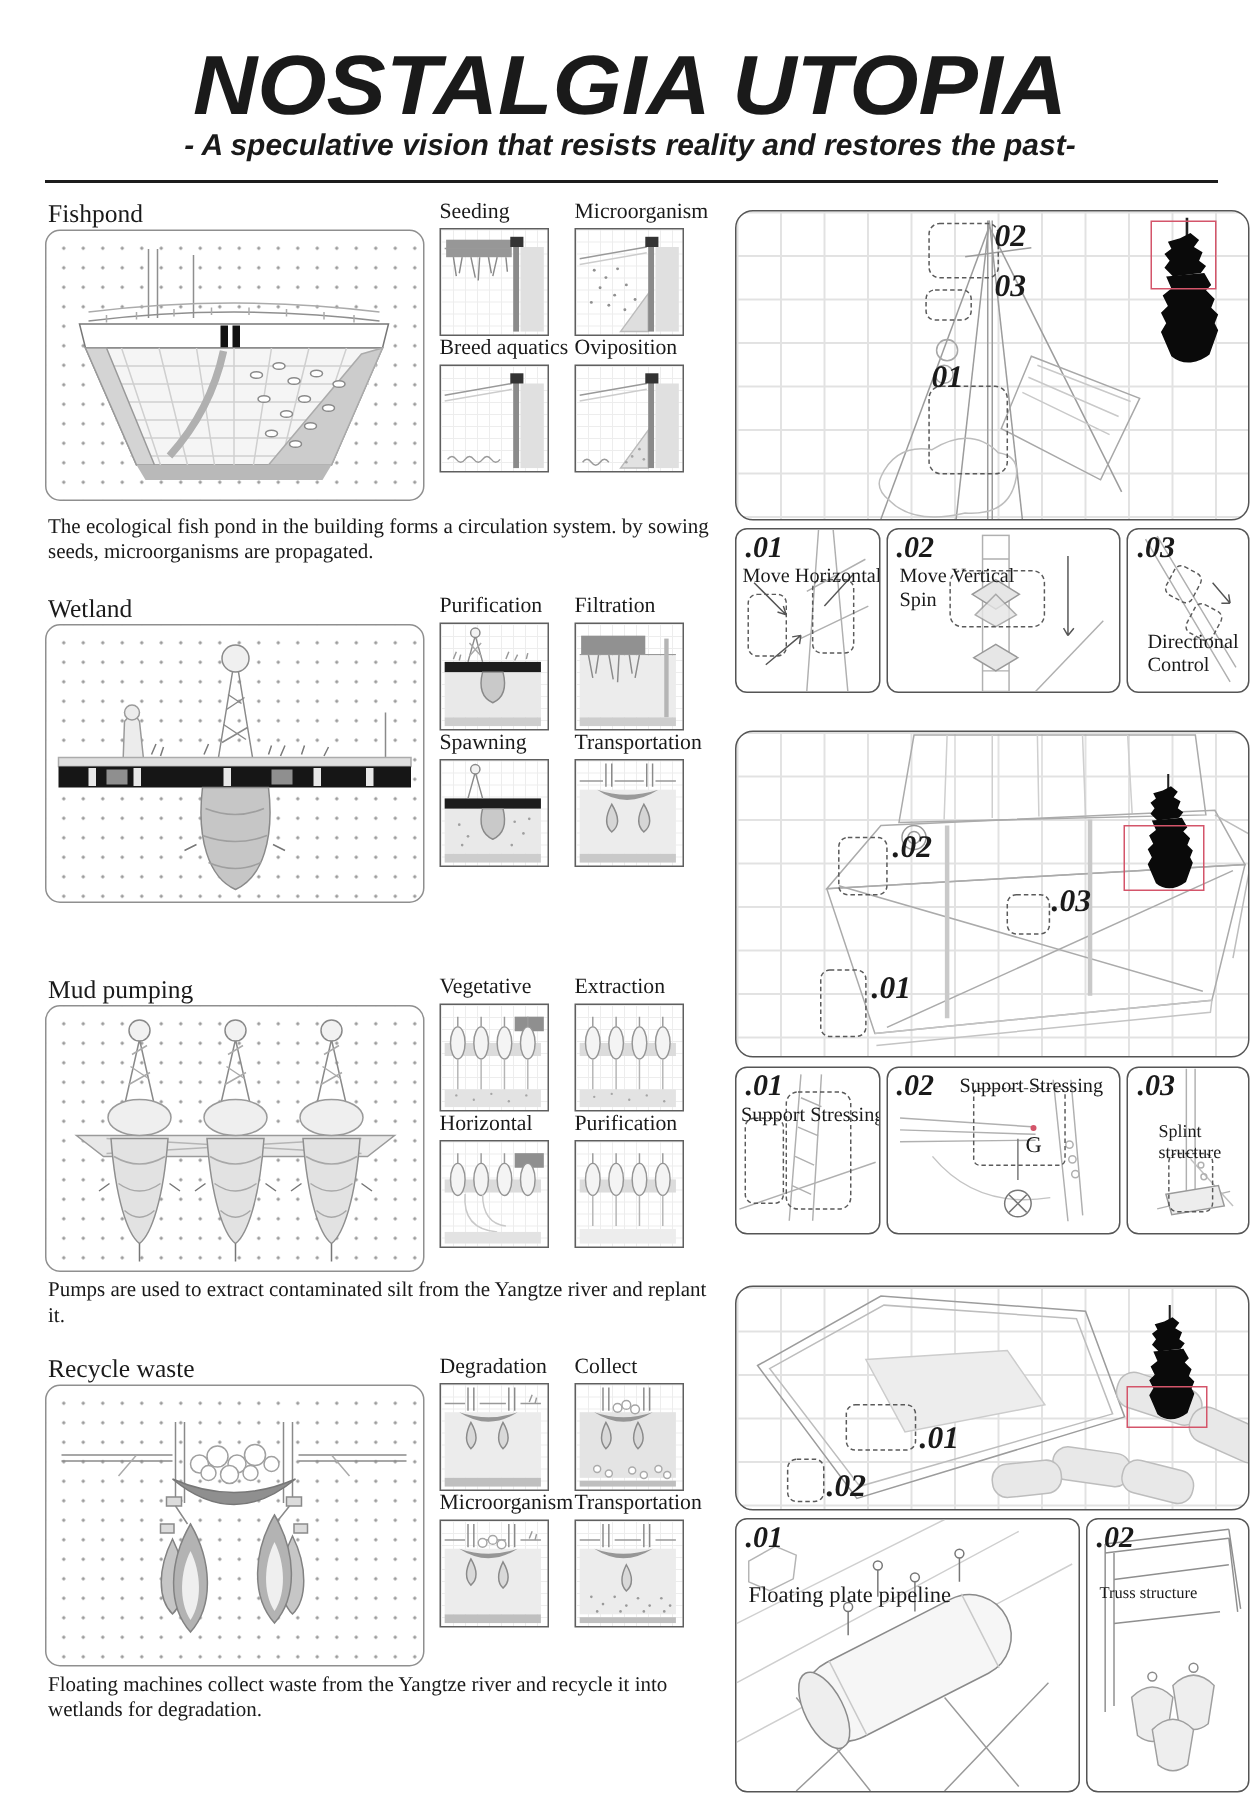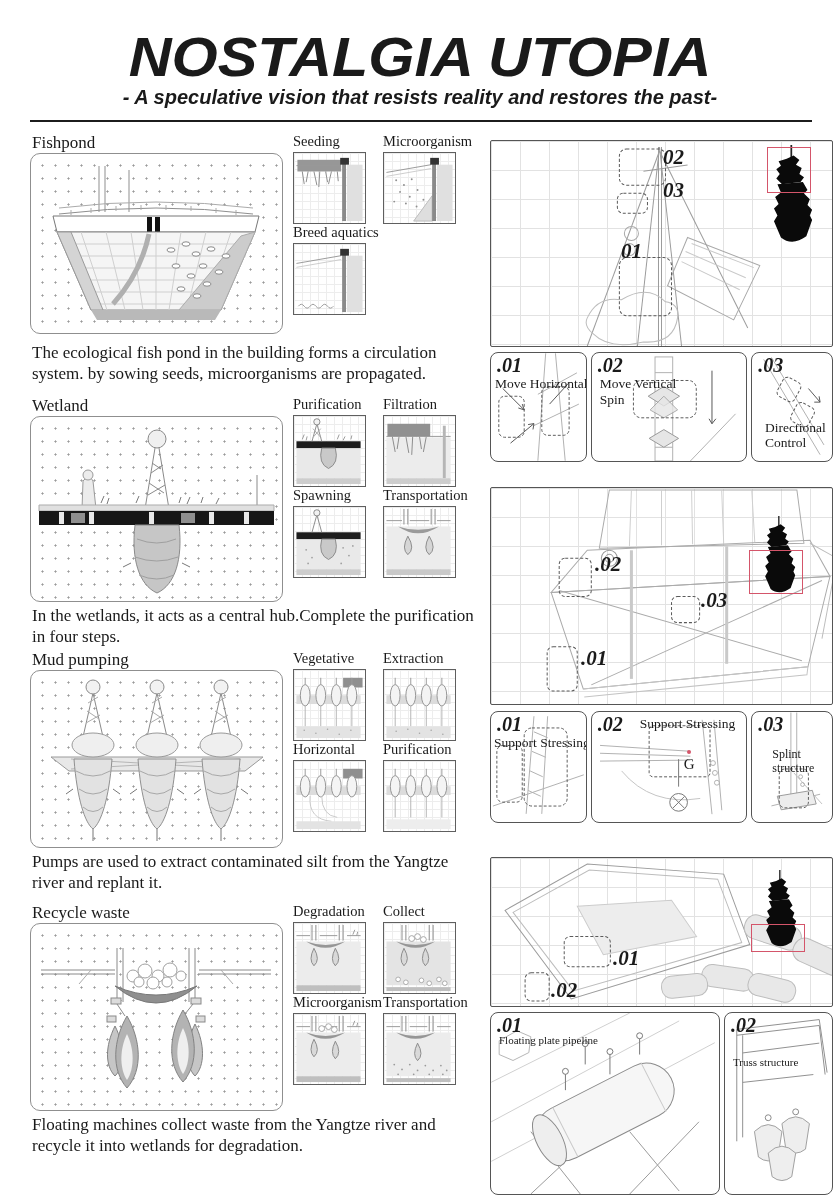--- a/index.html
+++ b/index.html
@@ -23,25 +23,25 @@
               border-radius:10px; overflow:hidden; background:#fff;
               background-image:radial-gradient(circle, #9a9a9a 0.9px, transparent 1.2px);
               background-size:13px 13px; background-position:5px 5px; }
   .minis { position:absolute; top:0; left:263px; width:192px;
            display:grid; grid-template-columns:90px 100px; }
   .mini-label { font-size:14.5px; height:18px; white-space:nowrap; }
   .mini-box { width:73px; height:72px; border:1px solid #5f5f5f; margin-top:1px; background:#fff;
               background-image:linear-gradient(#ededed 1px, transparent 1px),
                                linear-gradient(90deg,#ededed 1px, transparent 1px);
               background-size:8px 8px; overflow:hidden; }
-  .caption { position:absolute; left:2px; width:452px; font-size:17px; line-height:1.22; }
+  .caption { position:absolute; left:2px; width:452px; font-size:14px; line-height:1.22; }
 
   
   .rpanel { position:absolute; left:490px; width:343px; border:1.6px solid #555;
-            border-radius:2px; background:#fff; overflow:hidden;
+            border-radius:12px; background:#fff; overflow:hidden;
             background-image:linear-gradient(#e2e2e2 1px, transparent 1px),
                              linear-gradient(90deg,#e2e2e2 1px, transparent 1px);
             background-size:29px 29px; }
   .panel-art { position:absolute; inset:0; width:100%; height:100%; }
   .callout { position:absolute; font-weight:bold; font-style:italic; font-size:21px;
              font-family:"Liberation Serif", serif; }
   .keyicon { position:absolute; }
   .keyicon svg { width:100%; height:100%; }
   .redbox { position:absolute; border:1.6px solid #d4556a; }
   .drow { position:absolute; left:490px; width:343px; display:flex; gap:4px; }
@@ -147,20 +147,40 @@
           <svg viewBox="0 0 72 72" width="71" height="70">
             <path d="M2 20 L48 12" stroke="#999" fill="none"></path>
             <path d="M2 24 L48 16" stroke="#ccc" fill="none"></path>
             <path d="M4 64q3 -4 6 0q3 4 6 0q3 -4 6 0q3 4 6 0q3 -4 6 0q3 4 6 0" stroke="#9a9a9a" fill="none"></path>
             <rect x="49" y="9" width="4" height="61" fill="#8a8a8a"></rect>
             <rect x="54" y="12" width="16" height="58" fill="#e0e0e0"></rect>
             <rect x="47" y="5" width="9" height="7" fill="#333"></rect>
           </svg>
         </div>
       </div>
+      <div>
+        <div class="mini-label">Oviposition</div>
+        <div class="mini-box">
+          <svg viewBox="0 0 72 72" width="71" height="70">
+            <path d="M2 20 L48 12" stroke="#999" fill="none"></path>
+            <path d="M2 24 L48 16" stroke="#ccc" fill="none"></path>
+            <path d="M30 70 L49 44 L49 70 Z" fill="#e2e2e2" stroke="#bbb"></path>
+            <g fill="#a5a5a5">
+                <circle cx="38" cy="62" r="0.9"></circle>
+                <circle cx="43" cy="57" r="0.9"></circle>
+                <circle cx="46" cy="64" r="0.9"></circle>
+                <circle cx="34" cy="66" r="0.9"></circle>
+              </g>
+            <path d="M4 66q3 -4 6 0q3 4 6 0q3 -4 6 0" stroke="#9a9a9a" fill="none"></path>
+            <rect x="49" y="9" width="4" height="61" fill="#8a8a8a"></rect>
+            <rect x="54" y="12" width="16" height="58" fill="#e0e0e0"></rect>
+            <rect x="47" y="5" width="9" height="7" fill="#333"></rect>
+          </svg>
+        </div>
+      </div>
     </div>
     <div class="caption" style="top:210px">The ecological fish pond in the building forms a circulation system. by sowing seeds, microorganisms are propagated.</div>
   </section>
 
   <section class="sec" style="top:396px;height:256px">
     <div class="sec-heading">Wetland</div>
     <div class="main-box" style="height:186px">
       <svg viewBox="0 0 251 184" width="251" height="184">
         <circle cx="126" cy="22" r="9" fill="#f0f0f0" stroke="#8a8a8a"></circle>
         <g fill="none" stroke="#8a8a8a">
@@ -256,21 +276,20 @@
             <path d="M2 14h16M26 14h20M54 14h14" stroke="#999" fill="none"></path>
             <rect x="2" y="20" width="66" height="44" fill="#ececec"></rect>
             <path d="M14 20 Q34 34 56 20 Q34 27 14 20 Z" fill="#9a9a9a"></path>
             <path d="M24 30 q-7 13 0 19 q8 -6 0 -19 z" fill="#d6d6d6" stroke="#8a8a8a"></path>
             <path d="M46 30 q-7 13 0 19 q8 -6 0 -19 z" fill="#d6d6d6" stroke="#8a8a8a"></path>
             <rect x="2" y="64" width="66" height="6" fill="#c9c9c9"></rect>
           </svg>
         </div>
       </div>
     </div>
-    <div class="caption" style="top:210px">In the wetlands, it acts as a central hub.Complete the purification in four steps.</div>
   </section>
 
   <section class="sec" style="top:650px;height:250px">
     <div class="sec-heading">Mud pumping</div>
     <div class="main-box" style="height:178px">
       <svg viewBox="0 0 251 176" width="251" height="176">
         <g fill="none" stroke="#8a8a8a">
           <path d="M52 66 L62 22 L72 66 M116 66 L126 22 L136 66 M180 66 L190 22 L200 66"></path>
           <path d="M55 52l14 -8M56 40l12 8M57 32l10 -6M119 52l14 -8M120 40l12 8M121 32l10 -6M183 52l14 -8M184 40l12 8M185 32l10 -6" stroke="#ababab"></path>
         </g>
@@ -776,21 +795,21 @@
         <g stroke="#777" fill="none">
             <path d="M95 52v-18M120 62v-20M150 42v-16M75 78v-16"></path>
             <circle cx="95" cy="31" r="3"></circle>
             <circle cx="120" cy="39" r="3"></circle>
             <circle cx="150" cy="23" r="3"></circle>
             <circle cx="75" cy="59" r="3"></circle>
           </g>
         <path d="M8 28 l18 -10 14 6 -2 16 -16 8 -14 -6 z" fill="none" stroke="#b5b5b5"></path>
       </svg>
       <span class="dnum">.01</span>
-      <span class="dlabel" style="left:8px;top:21px;white-space:nowrap;font-size:11px">Floating plate pipeline</span>
+      <span class="dlabel" style="left:8px;top:43px;white-space:nowrap;font-size:15px">Floating plate pipeline</span>
     </div>
     <div class="dbox" style="width:109px;height:183px">
       <svg class="dart" viewBox="0 0 109 183">
         <g stroke="#8f8f8f" fill="none">
           <path d="M12 16 L96 6 M12 22 L96 12 M12 16 L12 130 M18 22 L18 126"></path>
           <path d="M18 40 L96 30 M18 70 L90 62"></path>
           <path d="M96 6 L104 60 M96 12 L102 62"></path>
         </g>
         <g fill="#eeeeee" stroke="#9f9f9f">
           <path d="M30 120 q14 -14 28 0 l-4 26 q-10 8 -20 0 z"></path>

